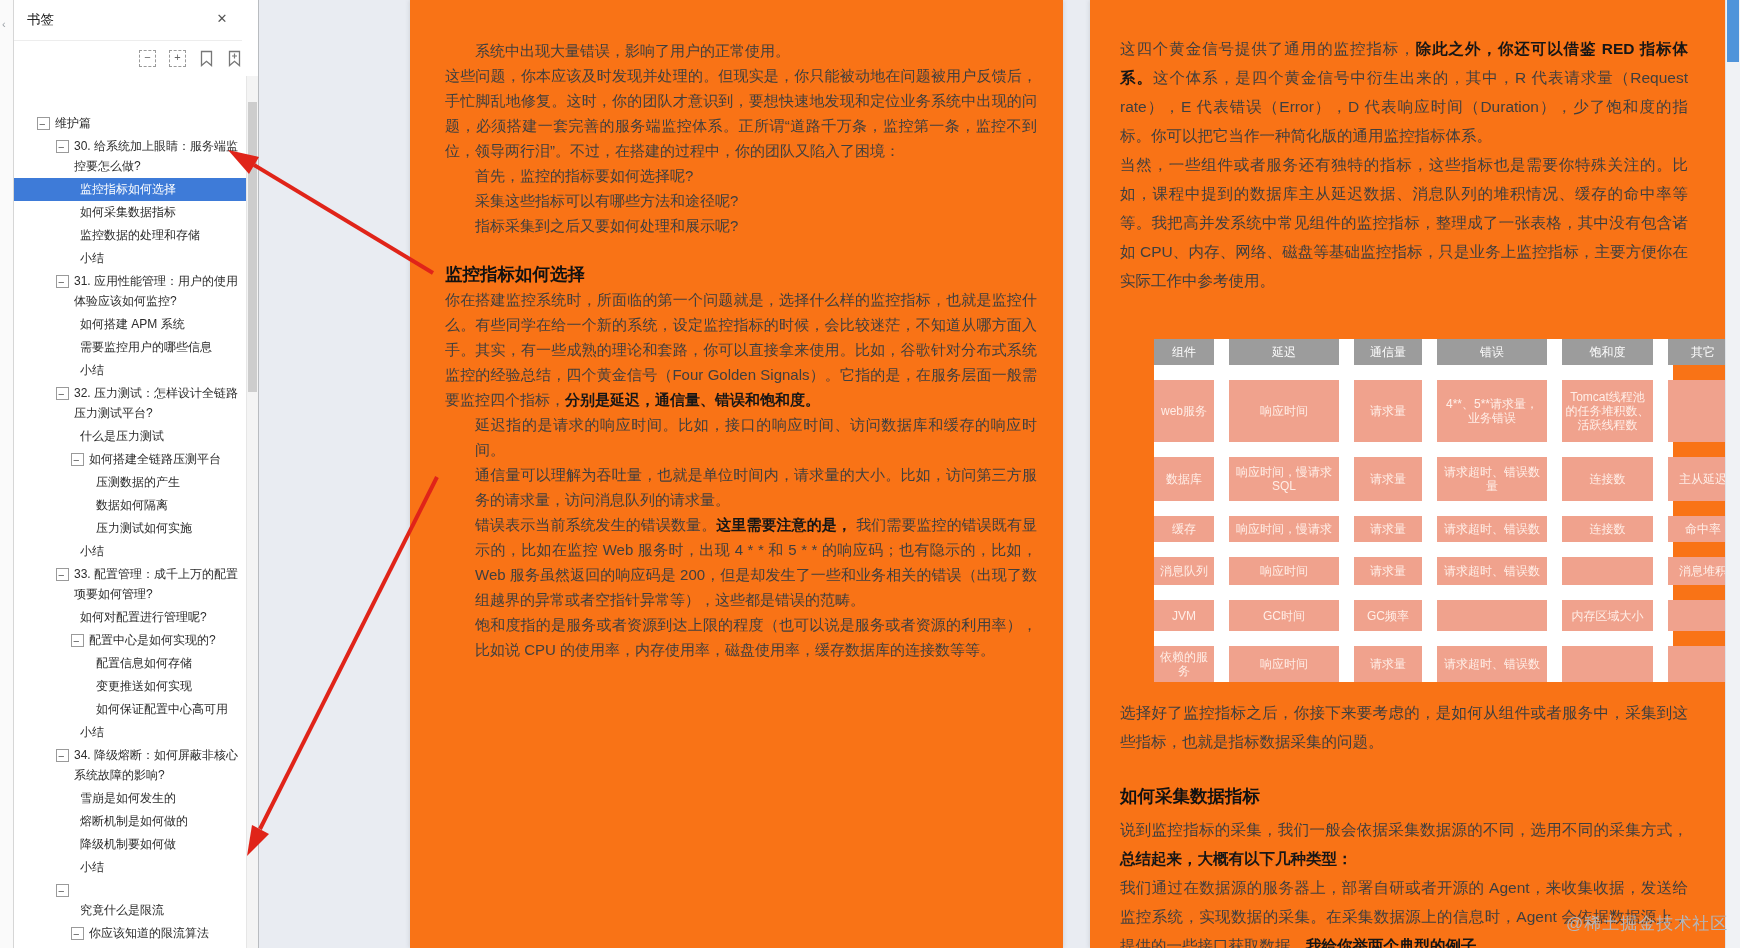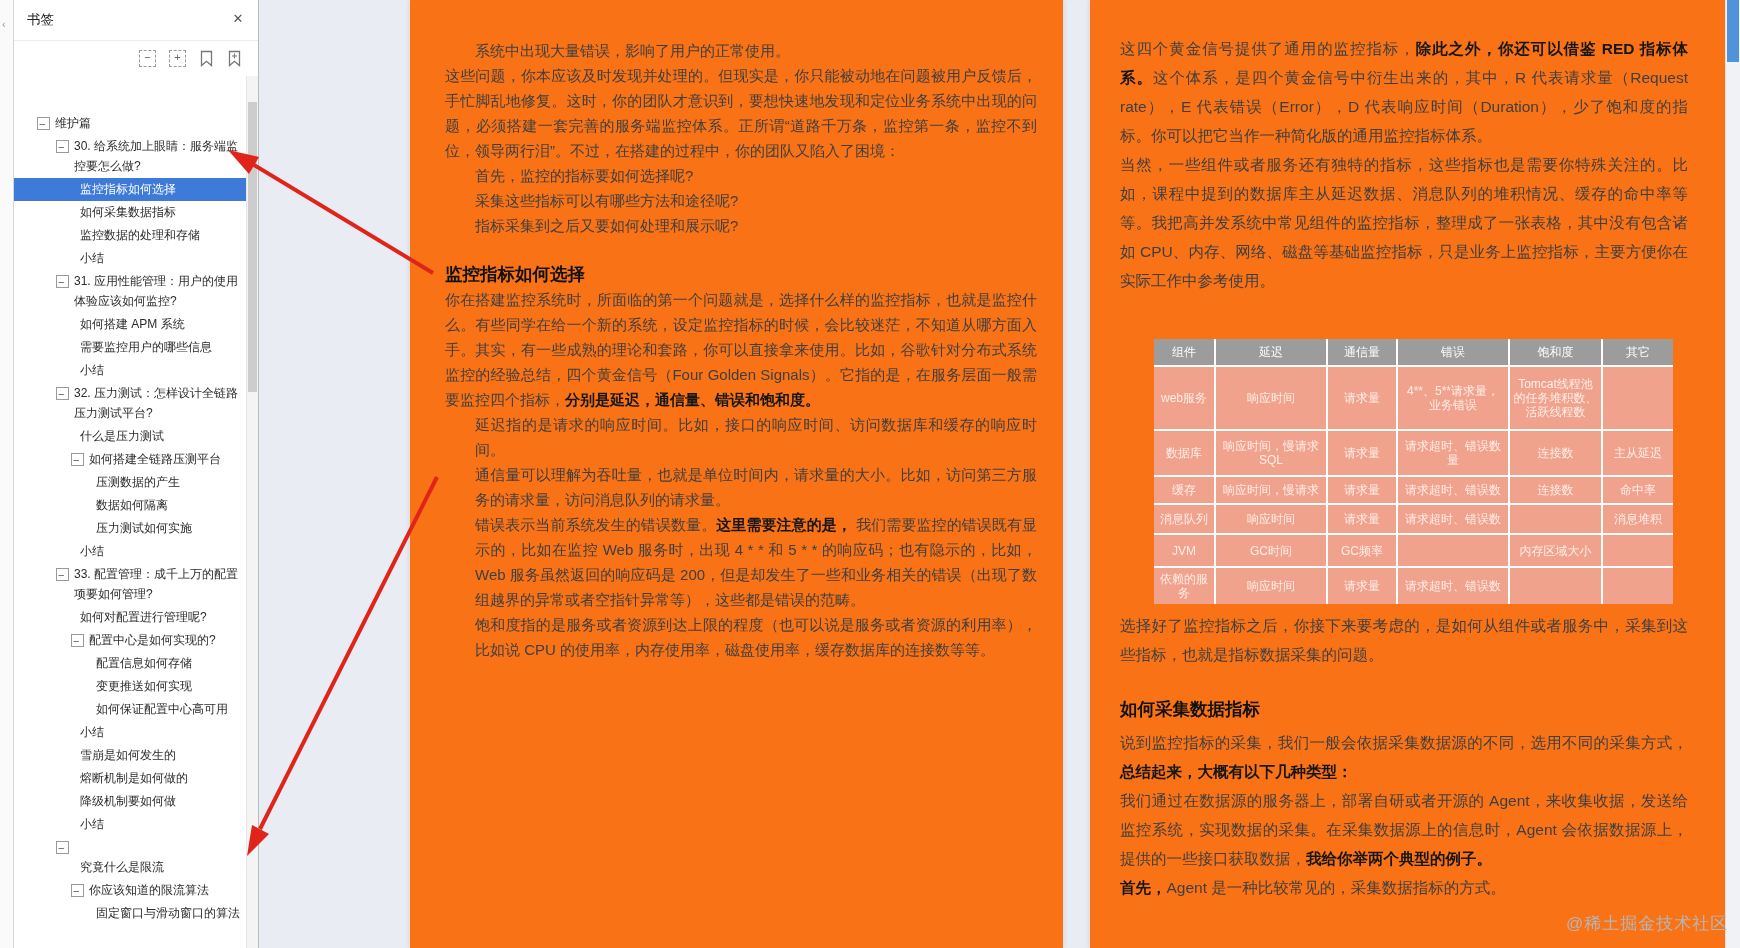--- a/index.html
+++ b/index.html
@@ -5,21 +5,21 @@
   html,body{margin:0;padding:0;}
   body{font-family:"Liberation Sans","DejaVu Sans",sans-serif;}
   .app{position:relative;width:1740px;height:948px;overflow:hidden;background:#e9ecf2;}
 
   
   .rail{position:absolute;left:0;top:0;bottom:0;width:13px;background:#fafafa;border-right:1px solid #d6d6d6;z-index:5;}
   .rail .chev{position:absolute;top:18px;left:2px;color:#9aa0a6;font-size:11px;}
 
   
   .sidebar{position:absolute;left:14px;top:0;bottom:0;width:244px;background:#fff;border-right:1px solid #b9bcc0;z-index:4;}
-  .panel-header{position:absolute;top:0;left:0;right:0;height:40px;border-bottom:1px solid #ededed;}
+  .panel-header{position:absolute;top:0;left:0;right:16px;height:40px;border-bottom:1px solid #ededed;}
   .panel-title{position:absolute;left:13px;top:11px;font-size:13.5px;color:#222;}
   .close-btn{position:absolute;right:12px;top:11px;width:16px;height:16px;color:#555;font-size:13px;line-height:16px;text-align:center;cursor:pointer;}
   .panel-toolbar{position:absolute;top:46px;right:16px;height:24px;display:flex;gap:13px;align-items:center;}
   .tb-box{width:15px;height:15px;border:1px dashed #9a9a9a;color:#666;font-size:11px;line-height:13px;text-align:center;background:#fff;}
   .tb-svg{width:15px;height:17px;display:block;}
 
   .tree{position:absolute;top:76px;left:0;right:11px;bottom:0;overflow:hidden;font-size:12px;color:#2b2b2b;}
   .trow{display:flex;align-items:flex-start;line-height:20px;padding-top:1px;padding-bottom:2px;cursor:pointer;}
   .trow .tg{flex:0 0 11px;width:11px;height:11px;border:1px solid #9a9a9a;margin:4px 5px 0 0;position:relative;background:#fff;}
   .trow .tg::before{content:"\2212";position:absolute;left:1px;top:-4px;font-size:11px;color:#555;}
@@ -44,22 +44,22 @@
   .pg-inner b{color:#161616;}
   .b-p{margin-top:26px;}
   .b-ind{margin-top:26px;padding-left:30px;}
   .b-li{margin-top:8px;padding-left:30px;}
   .b-pt{margin-top:44px;}
   .page1 h2.b-h2{margin-top:24px;font-size:17.5px;color:#111;}
   .page2 h2.b-h2{margin-top:26px;margin-bottom:4px;font-size:17.5px;color:#111;}
 
   
   .tbl{display:grid;grid-template-columns:60px 110px 68px 110px 91px 70px;
-       grid-template-rows:26px 62px 44px 26px 28px 31px 36px;gap:2px;
-       width:519px;margin:44px 0 7px 34px;background:#fff;
+       grid-template-rows:26px 62px 44px 26px 28px 31px 36px;gap:15px;
+       width:519px;margin:44px 0 16px 34px;background:#fff;
        font-size:12px;line-height:14px;text-align:center;}
   .tbl .th{background:#9c9c9c;color:#fdfdfd;display:flex;align-items:center;justify-content:center;}
   .tbl .td{background:#f0a28d;color:#ffeee7;display:flex;align-items:center;justify-content:center;padding:1px 3px;}
 
   
   .dscroll{position:absolute;top:0;right:0;bottom:0;width:14px;background:#f0f2f5;border-left:1px solid #dfe3e8;z-index:6;}
   .dthumb{position:absolute;left:1px;right:1px;top:0;height:62px;background:#4f94da;}
 
   
   .arrows{position:absolute;left:0;top:0;z-index:20;pointer-events:none;}
@@ -163,20 +163,24 @@
         </div>
         <div class="trow lv3">
           <span class="tlabel">变更推送如何实现</span>
         </div>
         <div class="trow lv3">
           <span class="tlabel">如何保证配置中心高可用</span>
         </div>
         <div class="trow lv2">
           <span class="tlabel">小结</span>
         </div>
+        <div class="trow lv1 tgl">
+          <span class="tg"></span>
+          <span class="tlabel">34.  降级熔断：如何屏蔽非核心系统故障的影响?</span>
+        </div>
         <div class="trow lv2">
           <span class="tlabel">雪崩是如何发生的</span>
         </div>
         <div class="trow lv2">
           <span class="tlabel">熔断机制是如何做的</span>
         </div>
         <div class="trow lv2">
           <span class="tlabel">降级机制要如何做</span>
         </div>
         <div class="trow lv2">

